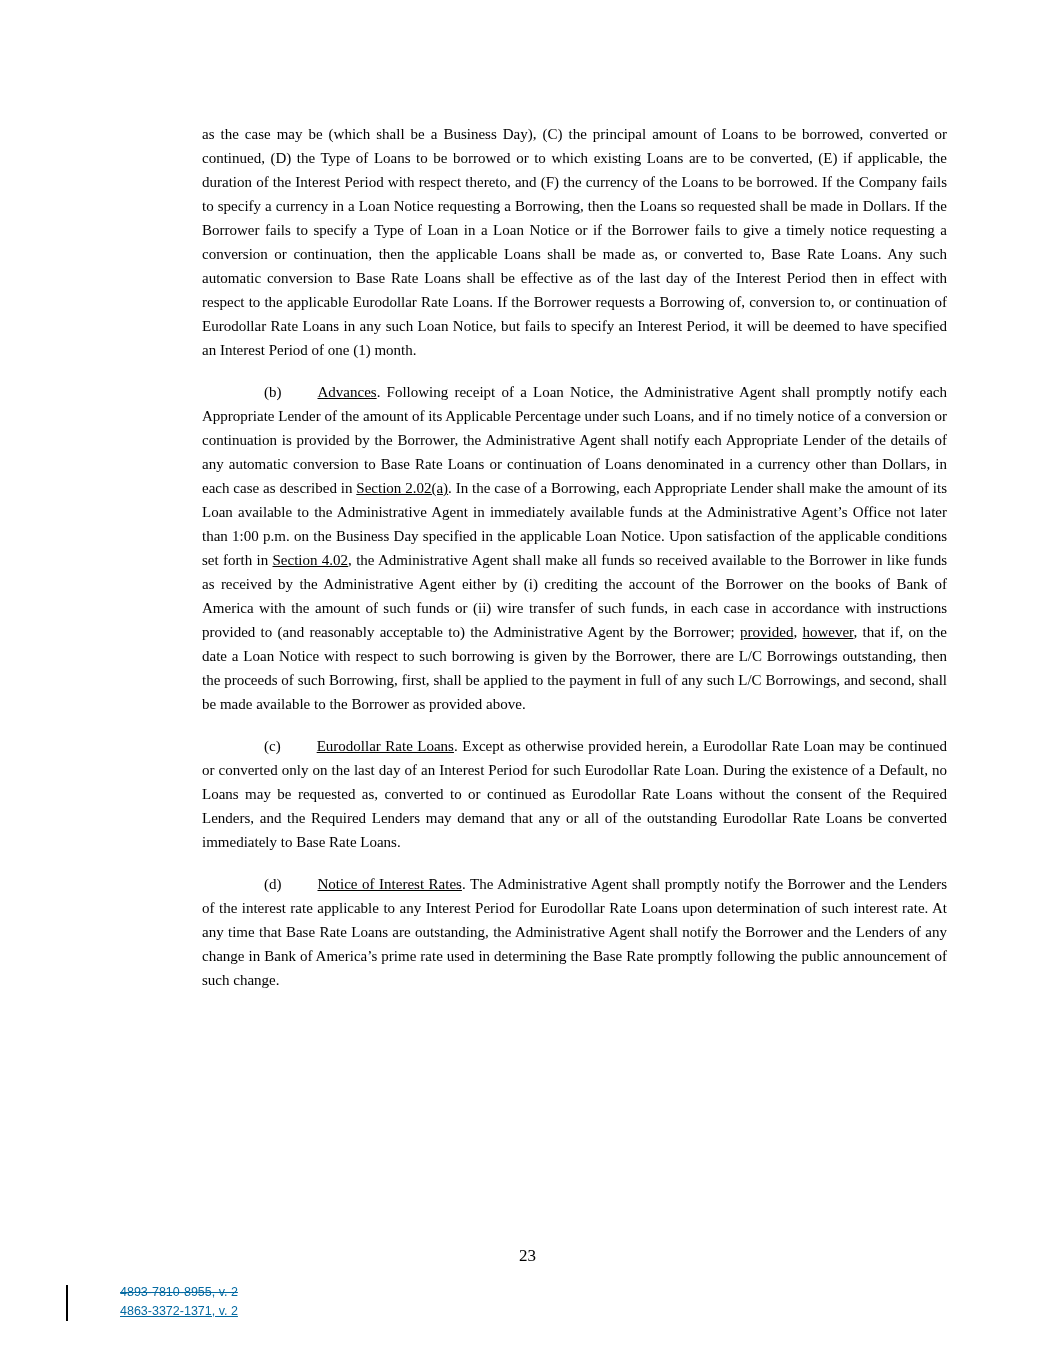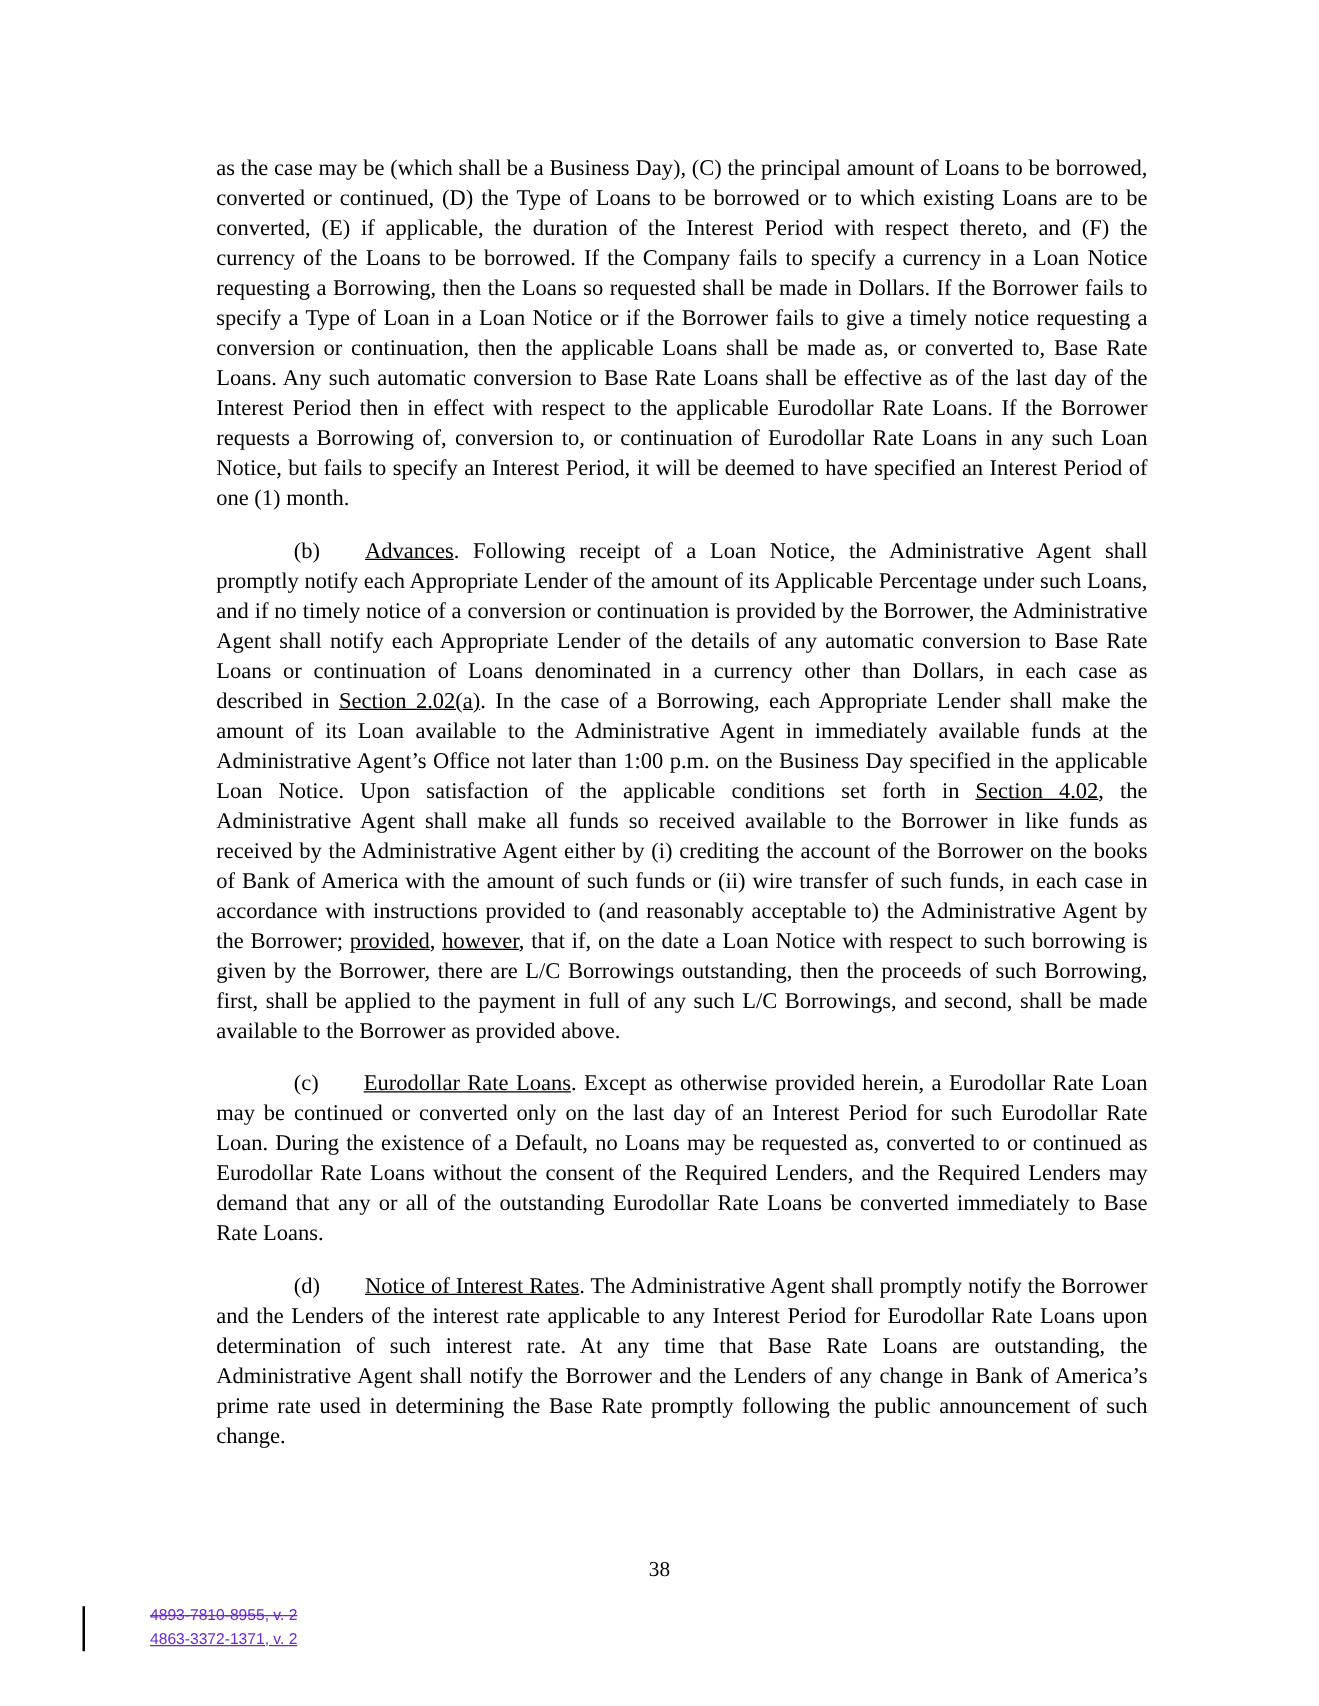--- a/index.html
+++ b/index.html
@@ -8,24 +8,24 @@
     width: 1055px;
     height: 1365px;
     background: #ffffff;
     overflow: hidden;
     font-family: "Liberation Serif", serif;
     color: #000000;
   }
   .content {
     position: absolute;
     top: 122px;
-    left: 173px;
+    left: 202px;
     width: 745px;
     text-align: justify;
-    font-size: 18px;
+    font-size: 15px;
     line-height: 24px;
   }
   .content p { margin: 0 0 18px 0; }
   .content p.indent { text-indent: 62px; }
   .tab { display: inline-block; width: 36px; }
   .u { text-decoration: underline; margin-top: 38px; }
   .page-number {
     position: absolute;
     top: 1244px;
     left: 0;
@@ -57,19 +57,19 @@
 </head>
 <body>
 
 <div class="page">
   <div class="content">
       <p class=""><span>as the case may be (which shall be a Business Day), (C) the principal amount of Loans to be borrowed, converted or continued, (D) the Type of Loans to be borrowed or to which existing Loans are to be converted, (E) if applicable, the duration of the Interest Period with respect thereto, and (F) the currency of the Loans to be borrowed.  If the Company fails to specify a currency in a Loan Notice requesting a Borrowing, then the Loans so requested shall be made in Dollars.  If the Borrower fails to specify a Type of Loan in a Loan Notice or if the Borrower fails to give a timely notice requesting a conversion or continuation, then the applicable Loans shall be made as, or converted to, Base Rate Loans.  Any such automatic conversion to Base Rate Loans shall be effective as of the last day of the Interest Period then in effect with respect to the applicable Eurodollar Rate Loans.  If the Borrower requests a Borrowing of, conversion to, or continuation of Eurodollar Rate Loans in any such Loan Notice, but fails to specify an Interest Period, it will be deemed to have specified an Interest Period of one (1) month.</span></p>
       <p class="indent"><span>(b)</span><span class="tab"></span><span class="u">Advances</span><span>.  Following receipt of a Loan Notice, the Administrative Agent shall promptly notify each Appropriate Lender of the amount of its Applicable Percentage under such Loans, and if no timely notice of a conversion or continuation is provided by the Borrower, the Administrative Agent shall notify each Appropriate Lender of the details of any automatic conversion to Base Rate Loans or continuation of Loans denominated in a currency other than Dollars, in each case as described in </span><span class="u">Section 2.02(a)</span><span>.  In the case of a Borrowing, each Appropriate Lender shall make the amount of its Loan available to the Administrative Agent in immediately available funds at the Administrative Agent’s Office not later than 1:00 p.m. on the Business Day specified in the applicable Loan Notice.  Upon satisfaction of the applicable conditions set forth in </span><span class="u">Section 4.02</span><span>, the Administrative Agent shall make all funds so received available to the Borrower in like funds as received by the Administrative Agent either by (i) crediting the account of the Borrower on the books of Bank of America with the amount of such funds or (ii) wire transfer of such funds, in each case in accordance with instructions provided to (and reasonably acceptable to) the Administrative Agent by the Borrower; </span><span class="u">provided</span><span>, </span><span class="u">however</span><span>, that if, on the date a Loan Notice with respect to such borrowing is given by the Borrower, there are L/C Borrowings outstanding, then the proceeds of such Borrowing, first, shall be applied to the payment in full of any such L/C Borrowings, and second, shall be made available to the Borrower as provided above.</span></p>
       <p class="indent"><span>(c)</span><span class="tab"></span><span class="u">Eurodollar Rate Loans</span><span>.  Except as otherwise provided herein, a Eurodollar Rate Loan may be continued or converted only on the last day of an Interest Period for such Eurodollar Rate Loan.  During the existence of a Default, no Loans may be requested as, converted to or continued as Eurodollar Rate Loans without the consent of the Required Lenders, and the Required Lenders may demand that any or all of the outstanding Eurodollar Rate Loans be converted immediately to Base Rate Loans.</span></p>
       <p class="indent"><span>(d)</span><span class="tab"></span><span class="u">Notice of Interest Rates</span><span>.  The Administrative Agent shall promptly notify the Borrower and the Lenders of the interest rate applicable to any Interest Period for Eurodollar Rate Loans upon determination of such interest rate.  At any time that Base Rate Loans are outstanding, the Administrative Agent shall notify the Borrower and the Lenders of any change in Bank of America’s prime rate used in determining the Base Rate promptly following the public announcement of such change.</span></p>
     </div>
-  <div class="page-number">38</div>
+  <div class="page-number">23</div>
   <div class="change-bar"></div>
-  <div class="footer" style="color: #6d28d9;">
+  <div class="footer" style="color: #0369a1;">
     <div class="strike">4893-7810-8955, v. 2</div>
     <div class="underline">4863-3372-1371, v. 2</div>
   </div>
 </div>
 
 </body></html>

